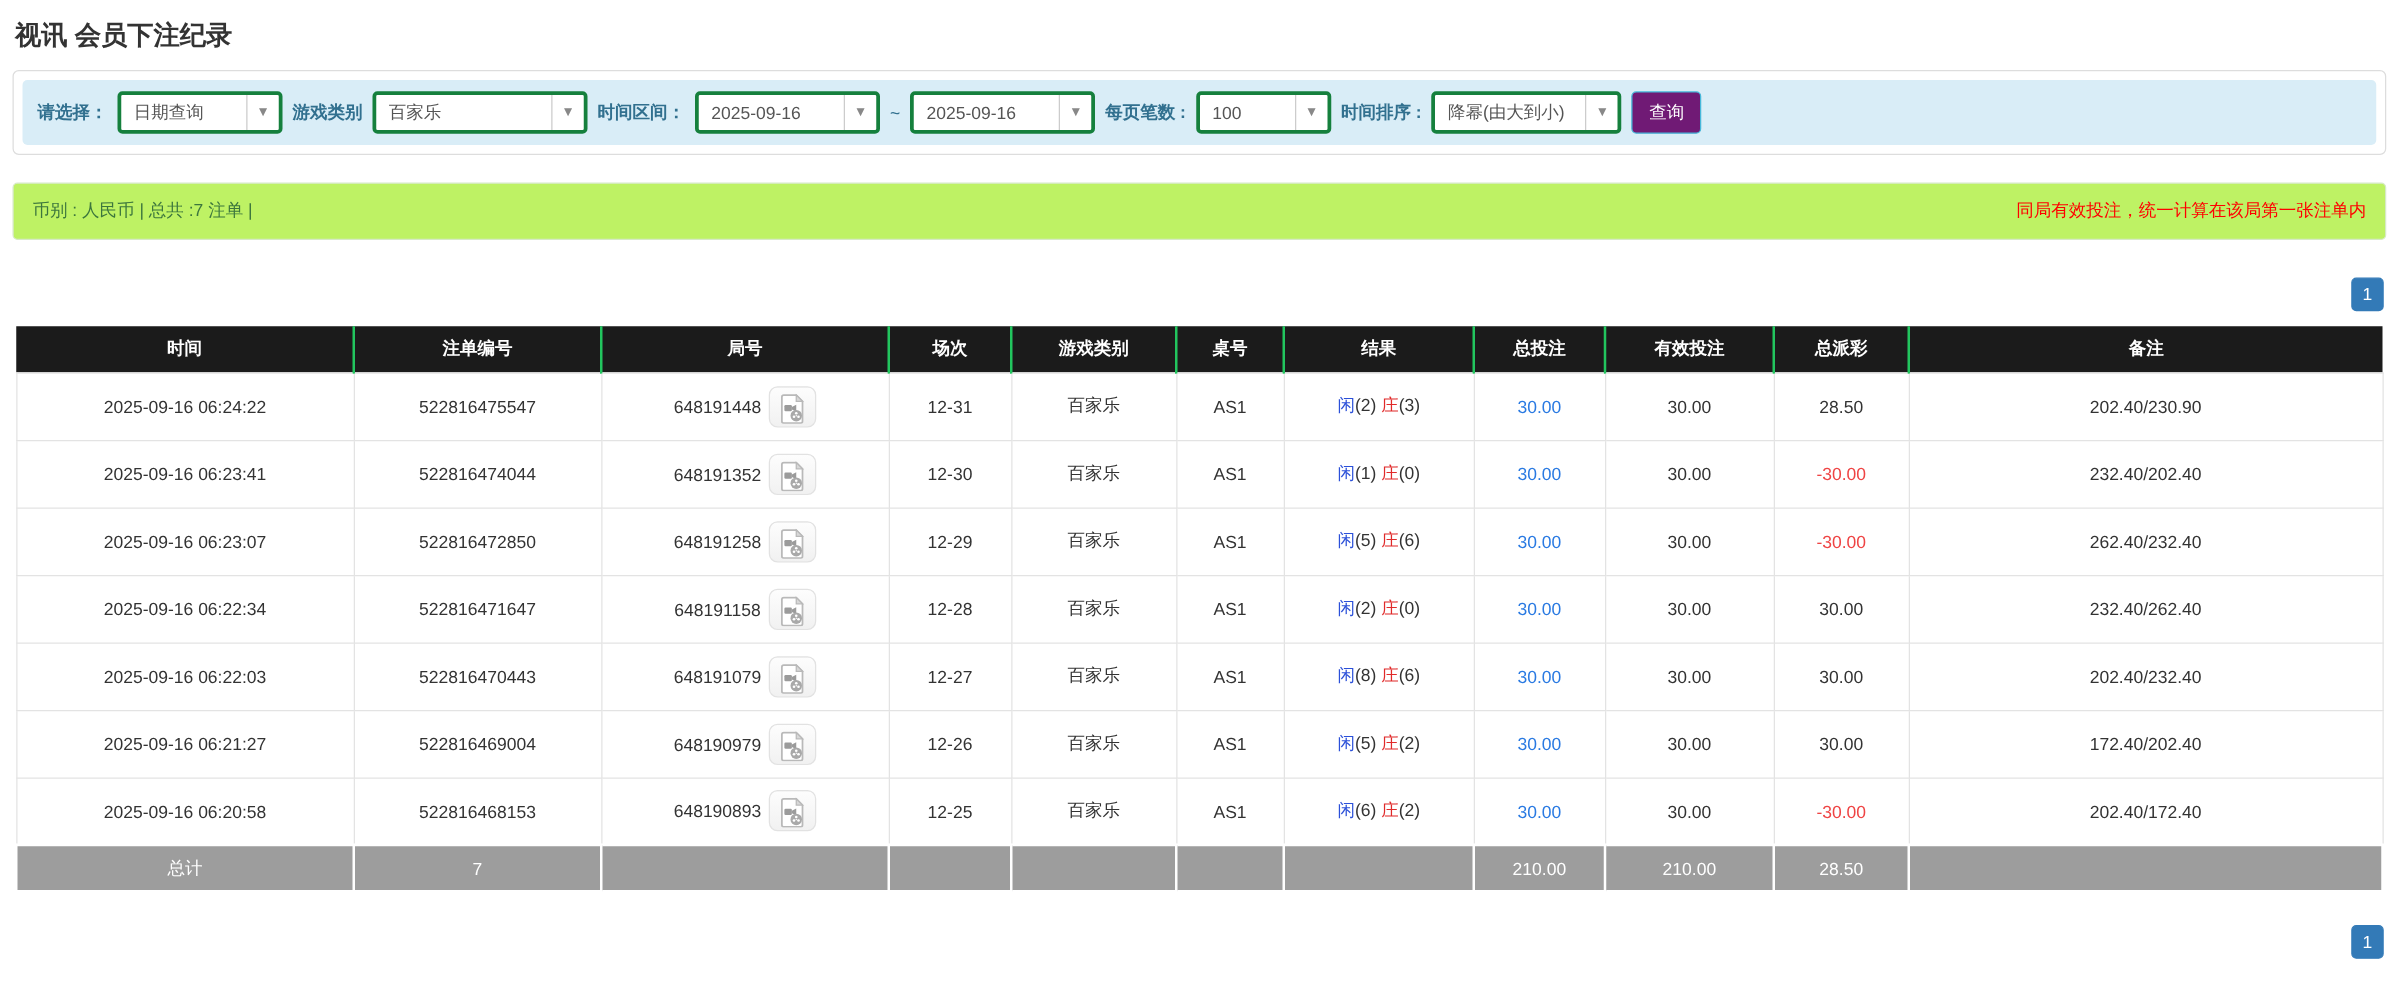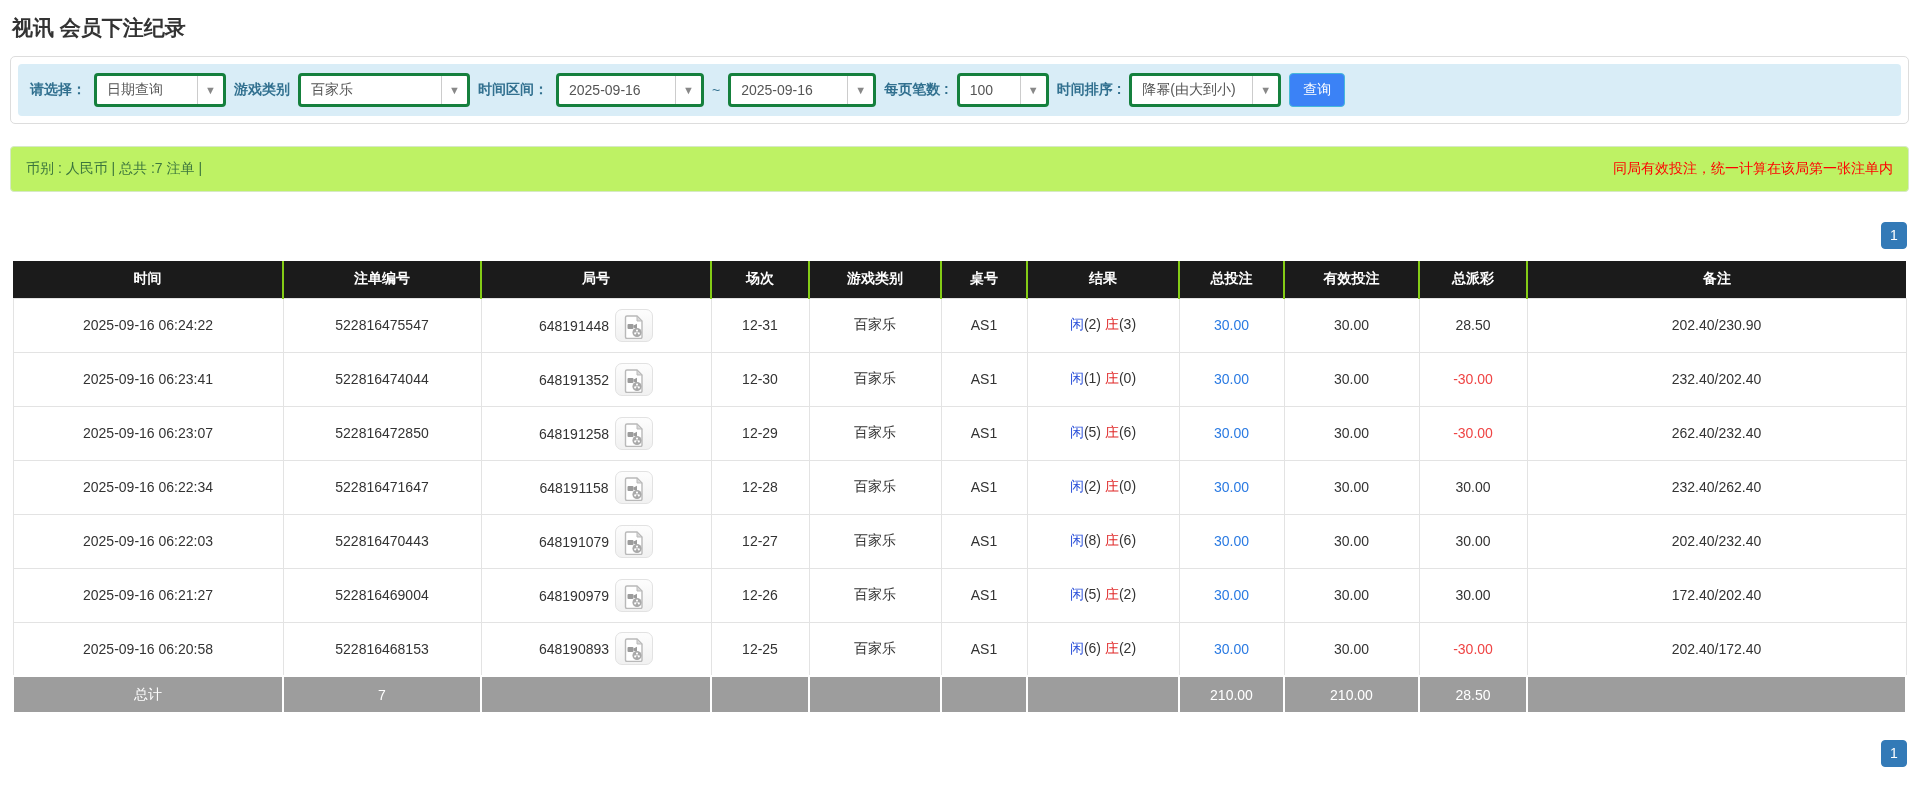--- a/index.html
+++ b/index.html
@@ -8,42 +8,42 @@
 
   .page-title { font-size: 21px; font-weight: bold; color: #333; padding: 14px 10px 10px 12px; }
 
   
   .filter-panel { margin: 4px 10px 0 10px; border: 1px solid #ddd; border-radius: 5px; padding: 7px; background: #fff; }
   .filter-bar { background: #d9edf7; border-radius: 4px; padding: 9px 12px; display: flex; align-items: center; gap: 8px; }
   .f-label { color: #31708f; font-weight: bold; font-size: 14px; white-space: nowrap; }
   .sel { background: #fff; border: 3px solid #15803d; border-radius: 4px; height: 34px; display: flex; align-items: stretch; cursor: pointer; }
   .sel-val { padding: 0 10px; font-size: 14px; color: #555; display: flex; align-items: center; flex: 1; white-space: nowrap; overflow: hidden; }
   .sel-arrow { width: 26px; border-left: 1px solid #ccc; display: flex; align-items: center; justify-content: center; color: #888; font-size: 11px; }
-  .w-select { width: 132px; } .w-game { width: 172px; } .w-date { width: 148px; } .w-size { width: 92px; } .w-sort { width: 152px; }
+  .w-select { width: 132px; } .w-game { width: 172px; } .w-date { width: 148px; } .w-size { width: 108px; } .w-sort { width: 152px; }
   .tilde { color: #31708f; font-size: 14px; }
-  .search-btn { background: #3b82f6; border: 1px solid #46b8da; color: #fff; font-size: 14px;
+  .search-btn { background: #701a75; border: 1px solid #46b8da; color: #fff; font-size: 14px;
      border-radius: 4px; height: 34px; padding: 0 13px; cursor: pointer; text-align: center; }
 
   
   .summary-bar { margin: 22px 10px 0 10px; background: #bef264; border: 1px solid #d6e9c6; border-radius: 4px;
      padding: 13px 15px; display: flex; justify-content: space-between; align-items: center; font-size: 14px; }
   .summary-left { color: #3c763d; }
   .summary-right { color: #ff0000; }
 
   
   .pager { text-align: right; margin: 30px 12px 12px 12px; }
   .pager.bottom { margin-top: 26px; }
   .page-btn { display: inline-block; min-width: 26px; height: 27px; line-height: 25px; text-align: center;
      background: #337ab7; border: 1px solid #337ab7; color: #fff; font-size: 14px; border-radius: 4px;
      text-decoration: none; cursor: pointer; padding: 0 4px; }
 
   
   table.records { width: calc(100% - 24px); margin: 0 12px; border-collapse: collapse; table-layout: fixed; font-size: 14px; }
   thead th { background: #1b1b1b; color: #fff; font-weight: bold; height: 37px; text-align: center;
-     border-left: 2px solid #84cc16; }
+     border-left: 2px solid #22c55e; }
   thead th:first-child { border-left: none; }
   tbody td { border: 1px solid #e3e3e3; height: 54px; text-align: center; color: #333; background: #fff; }
   tfoot td { background: #9d9d9d; color: #fff; height: 37px; text-align: center; border: 2px solid #fff; }
   .res-p { color: #2b50d9; }
   .res-b { color: #e02a2a; }
   .bet-link { color: #2a7ae2; text-decoration: none; cursor: pointer; }
   td.neg { color: #ef4444; }
   .video-btn { display: inline-block; vertical-align: middle; width: 38px; height: 33px; margin-left: 6px;
      background: linear-gradient(#fdfdfd, #f1f1f1); border: 1px solid #e2e2e2; border-radius: 7px; cursor: pointer;
      padding: 0; line-height: 0; }

